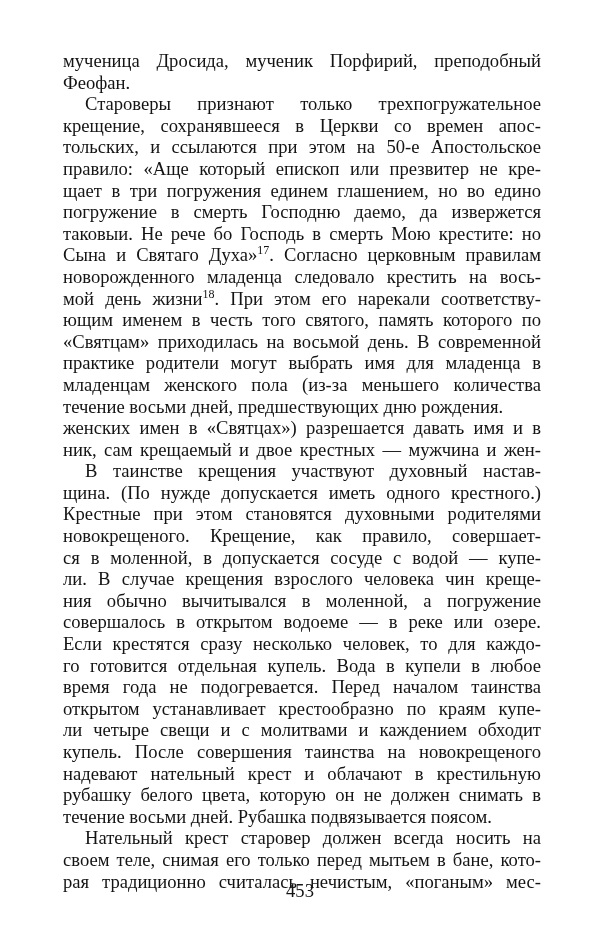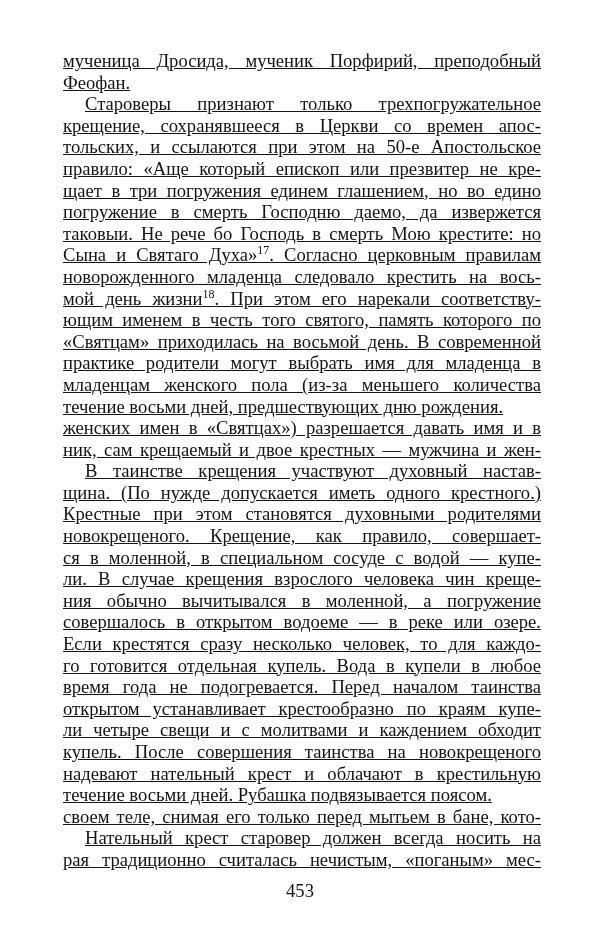--- a/index.html
+++ b/index.html
@@ -23,21 +23,20 @@
       font-size: 18.6px;
       line-height: 21.6px;
     }
     .line {
       display: block;
       height: 21.6px;
       white-space: nowrap;
       text-align: justify;
       text-align-last: justify;
       overflow: visible;
-      text-decoration: underline;
     }
     .line.last {
       text-align-last: left;
     }
     .line.indent {
       padding-left: 22px;
     }
     sup {
       font-size: 12px;
       line-height: 0;
@@ -73,30 +72,31 @@
   <span class="line">«Святцам» приходилась на восьмой день. В современной</span>
   <span class="line">практике родители могут выбрать имя для младенца в</span>
   <span class="line">младенцам женского пола (из-за меньшего количества</span>
   <span class="line last">течение восьми дней, предшествующих дню рождения.</span>
   <span class="line">женских имен в «Святцах») разрешается давать имя и в</span>
   <span class="line">ник, сам крещаемый и двое крестных — мужчина и жен-</span>
   <span class="line indent">В таинстве крещения участвуют духовный настав-</span>
   <span class="line">щина. (По нужде допускается иметь одного крестного.)</span>
   <span class="line">Крестные при этом становятся духовными родителями</span>
   <span class="line">новокрещеного. Крещение, как правило, совершает-</span>
-  <span class="line">ся в моленной, в специальном сосуде с водой — купе-</span>
+  <span class="line">ся в моленной, в допускается сосуде с водой — купе-</span>
   <span class="line">ли. В случае крещения взрослого человека чин креще-</span>
   <span class="line">ния обычно вычитывался в моленной, а погружение</span>
   <span class="line">совершалось в открытом водоеме — в реке или озере.</span>
   <span class="line">Если крестятся сразу несколько человек, то для каждо-</span>
   <span class="line">го готовится отдельная купель. Вода в купели в любое</span>
   <span class="line">время года не подогревается. Перед началом таинства</span>
   <span class="line">открытом устанавливает крестообразно по краям купе-</span>
   <span class="line">ли четыре свещи и с молитвами и каждением обходит</span>
   <span class="line">купель. После совершения таинства на новокрещеного</span>
   <span class="line">надевают нательный крест и облачают в крестильную</span>
+  <span class="line">рубашку белого цвета, которую он не должен снимать в</span>
   <span class="line last">течение восьми дней. Рубашка подвязывается поясом.</span>
+  <span class="line indent">Нательный крест старовер должен всегда носить на</span>
   <span class="line">своем теле, снимая его только перед мытьем в бане, кото-</span>
-  <span class="line indent">Нательный крест старовер должен всегда носить на</span>
   <span class="line">рая традиционно считалась нечистым, «поганым» мес-</span>
 </div>
 
 <div class="page-number">453</div>
 
 </body></html>

